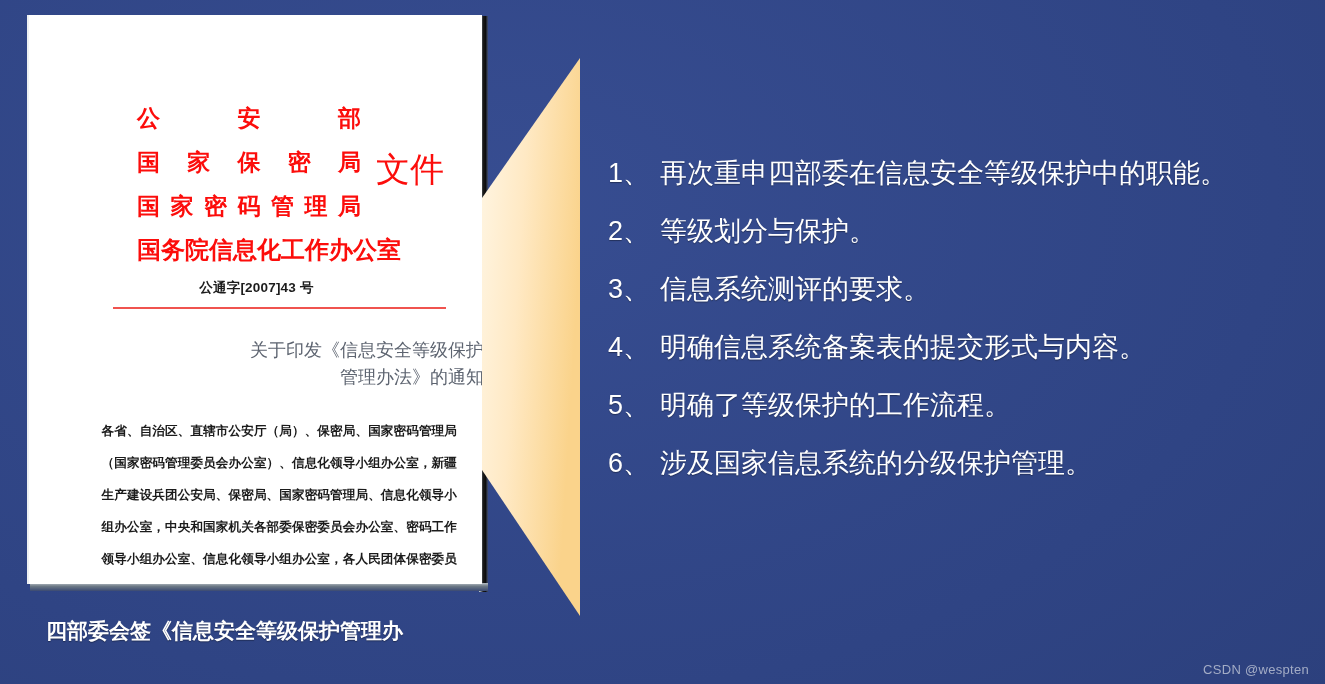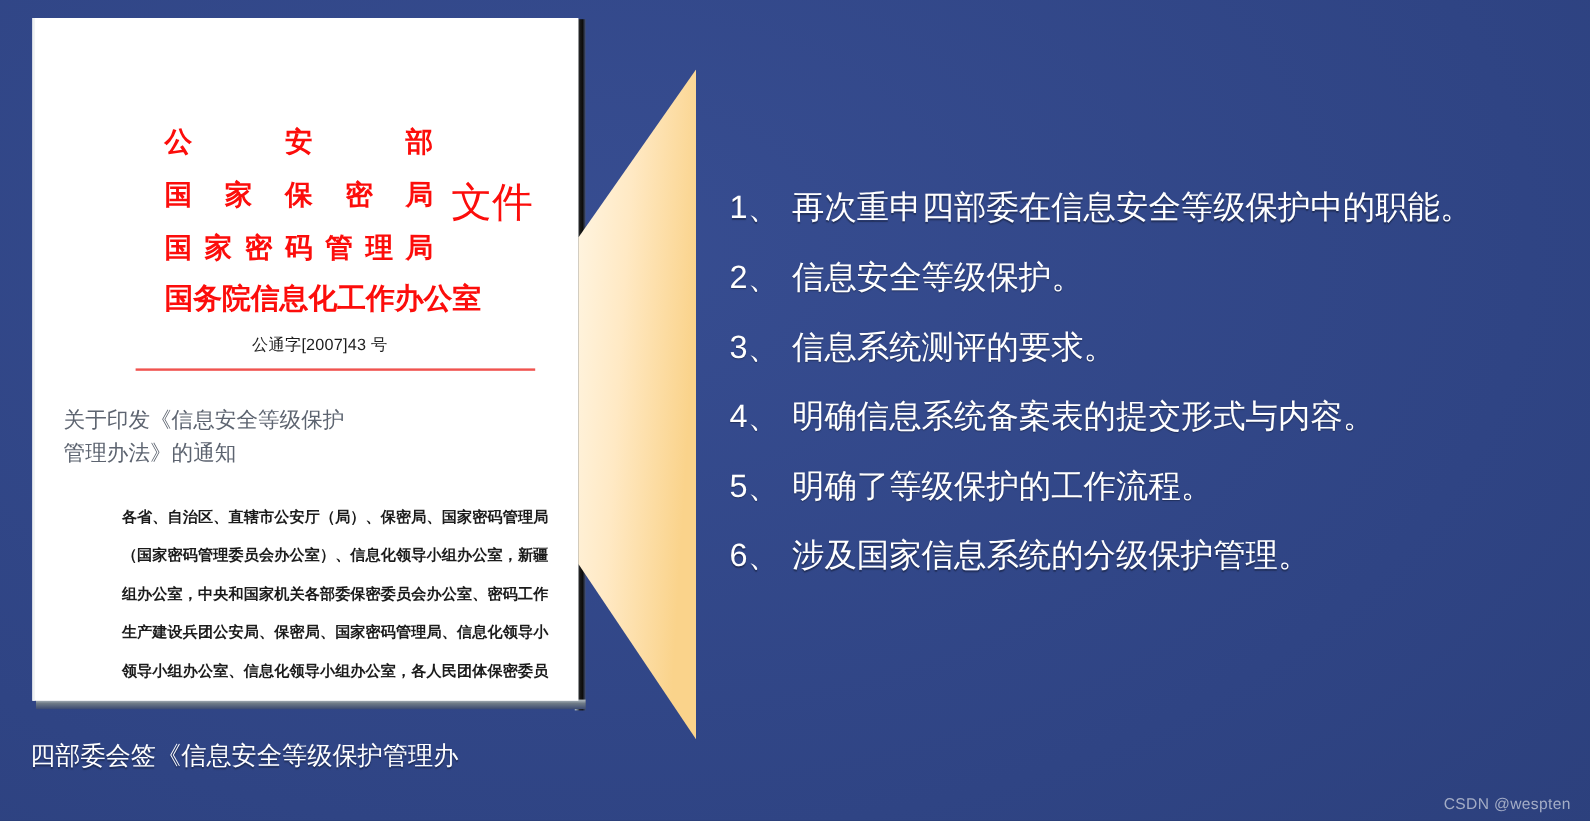--- a/index.html
+++ b/index.html
@@ -87,45 +87,43 @@
     white-space: nowrap;
   }
 
   #doc-number {
     position: absolute;
     top: 264px;
     left: 0;
     width: 455px;
     text-align: center;
     font-size: 13.5px;
-    font-weight: normal;
+    font-weight: bold;
     color: #1c1c1c;
     letter-spacing: 0.2px;
-    margin-left: 10px;
   }
   #doc-rule {
     position: absolute;
     left: 84px;
     top: 292px;
     width: 333px;
     height: 2px;
     background: #f0534f;
   }
 
   #doc-title {
     position: absolute;
     left: 0;
     top: 322px;
     width: 455px;
-    text-align: left;
+    text-align: right;
     color: #5d6470;
     font-family: "Liberation Serif", "DejaVu Serif", serif;
     font-size: 18px;
     line-height: 27px;
-    padding-left: 24px;
   }
   #doc-title .l2 { display: block; }
 
   #doc-body {
     position: absolute;
     left: 28px;
     top: 400px;
     width: 400px;
     color: #1b1b1b;
     font-size: 12.6px;
@@ -169,27 +167,28 @@
     width: 52px;
     flex: 0 0 52px;
   }
   .bullet .txt {
     flex: 1 1 auto;
   }
 
   
   #caption {
     position: absolute;
-    left: 25px;
+    left: 46px;
     top: 616px;
     width: 430px;
     color: #ffffff;
     font-size: 21px;
     line-height: 29px;
     text-shadow: 0 1px 1px rgba(0,0,0,0.35);
+    font-weight: bold;
   }
 
   
   #watermark {
     position: absolute;
     right: 16px;
     bottom: 7px;
     color: #b8bfd2;
     font-size: 13px;
     opacity: 0.85;
@@ -244,22 +243,22 @@
     <div id="doc-rule"></div>
 
     <div id="doc-title">
       <span class="l1">关于印发《信息安全等级保护</span>
       <span class="l2">管理办法》的通知</span>
     </div>
 
     <div id="doc-body">
       <p>各省、自治区、直辖市公安厅（局）、保密局、国家密码管理局</p>
       <p>（国家密码管理委员会办公室）、信息化领导小组办公室，新疆</p>
+      <p>生产建设兵团公安局、保密局、国家密码管理局、信息化领导小</p>
       <p>组办公室，中央和国家机关各部委保密委员会办公室、密码工作</p>
-      <p>生产建设兵团公安局、保密局、国家密码管理局、信息化领导小</p>
       <p>领导小组办公室、信息化领导小组办公室，各人民团体保密委员</p>
     </div>
   </div>
 
   <svg id="arrow" viewBox="0 0 110 558" preserveAspectRatio="none">
     <defs>
       <linearGradient id="arrowGrad" x1="0" y1="0" x2="1" y2="0.35">
         <stop offset="0%" stop-color="#FFF6E4"></stop>
         <stop offset="45%" stop-color="#FFE9C4"></stop>
         <stop offset="100%" stop-color="#FAD38B"></stop>
@@ -268,21 +267,21 @@
     <polygon points="102,0 102,558 4,412 4,140" fill="url(#arrowGrad)"></polygon>
   </svg>
 
   <div id="bullets">
     <div class="bullet">
       <span class="num">1、</span>
       <span class="txt">再次重申四部委在信息安全等级保护中的职能。</span>
     </div>
     <div class="bullet">
       <span class="num">2、</span>
-      <span class="txt">信息安全等级保护。</span>
+      <span class="txt">等级划分与保护。</span>
     </div>
     <div class="bullet">
       <span class="num">3、</span>
       <span class="txt">信息系统测评的要求。</span>
     </div>
     <div class="bullet">
       <span class="num">4、</span>
       <span class="txt">明确信息系统备案表的提交形式与内容。</span>
     </div>
     <div class="bullet">

